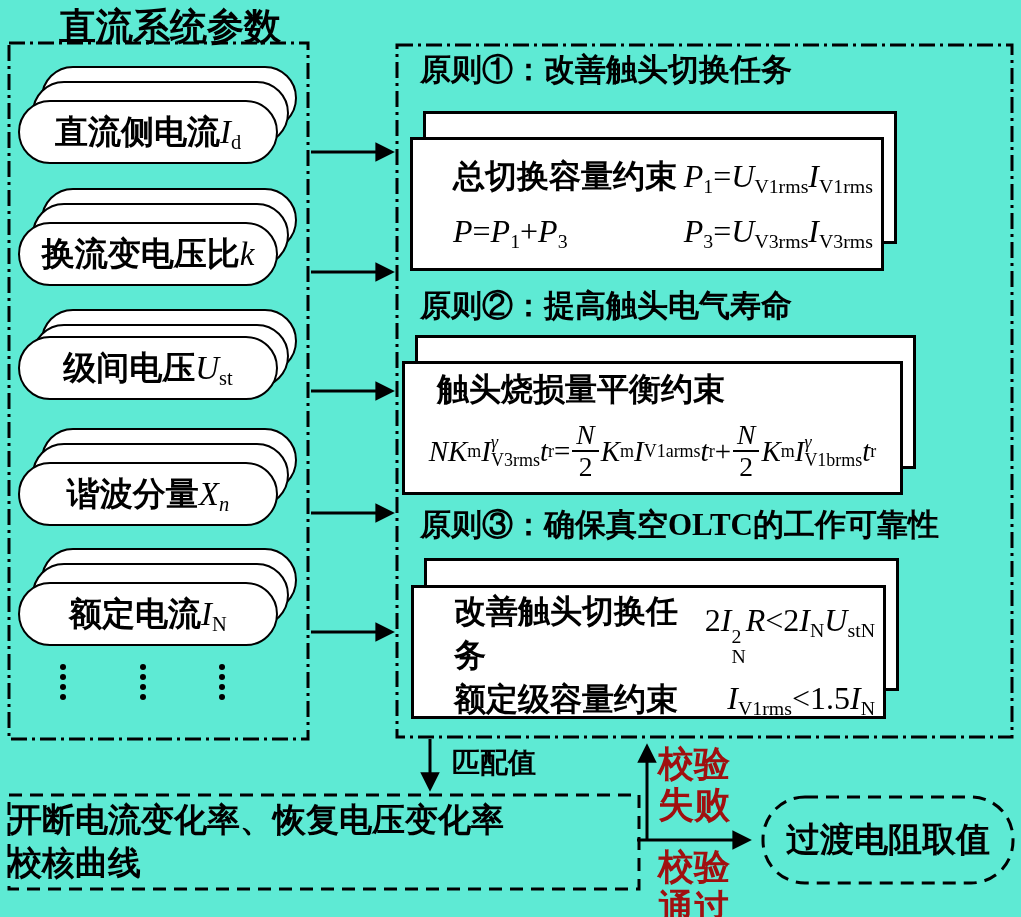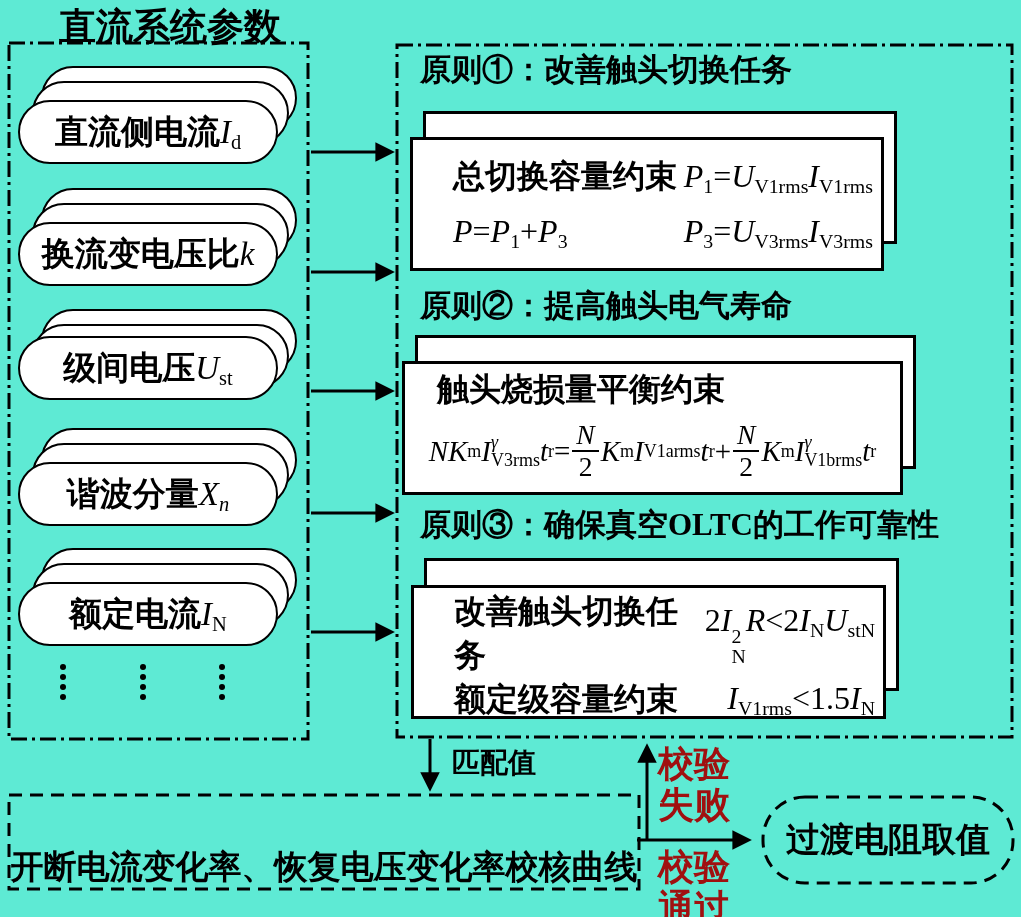--- a/index.html
+++ b/index.html
@@ -176,22 +176,22 @@
         <div class="box-row">
           <span class="cn">额定级容量约束</span>
           <span class="fm"><span class="v">I</span><sub>V1rms</sub>&lt;1.5<span class="v">I</span><sub>N</sub></span>
         </div>
       </div>
     </div>
   </div>
 
   <div class="abs cn" style="left:452px; top:744px; font-size:28px; white-space:nowrap;">匹配值</div>
 
-  <div class="abs cn" style="left:9px; top:795px; width:630px; height:94px; display:flex; 
-       align-items:flex-end; justify-content:center; font-size:33px; line-height:1.3; text-align:center;">
+  <div class="abs cn" style="left:9px; top:795px; width:630px; height:94px; display:flex; flex-direction:column;
+       align-items:flex-start; justify-content:center; font-size:33px; line-height:1.3; text-align:center;">
     <div>开断电流变化率、恢复电压变化率</div>
     <div>校核曲线</div>
   </div>
 
   <div class="abs cn red" style="left:658px; top:744px; width:78px; font-size:36px; line-height:1.14; word-break:break-all;">校验失败</div>
   <div class="abs cn red" style="left:658px; top:847px; width:78px; font-size:36px; line-height:1.14; word-break:break-all;">校验通过</div>
 
   <div class="abs" style="left:763px; top:797px; width:250px; height:86px; display:flex; align-items:center; justify-content:center;">
     <span class="cn" style="font-size:34px; white-space:nowrap;">过渡电阻取值</span>
   </div>

